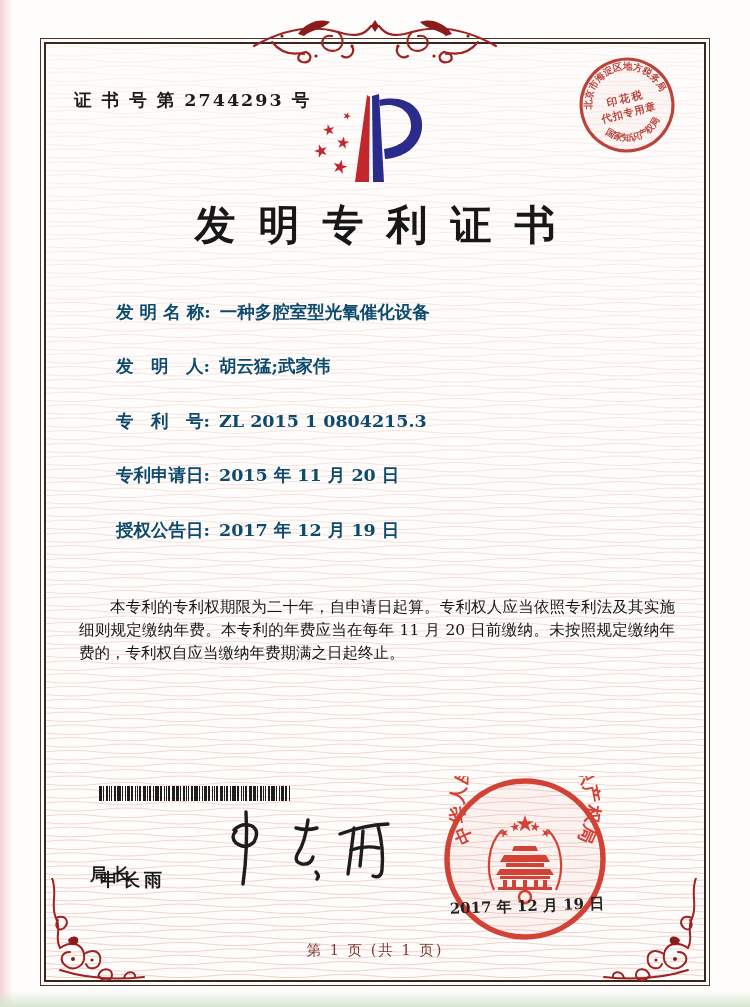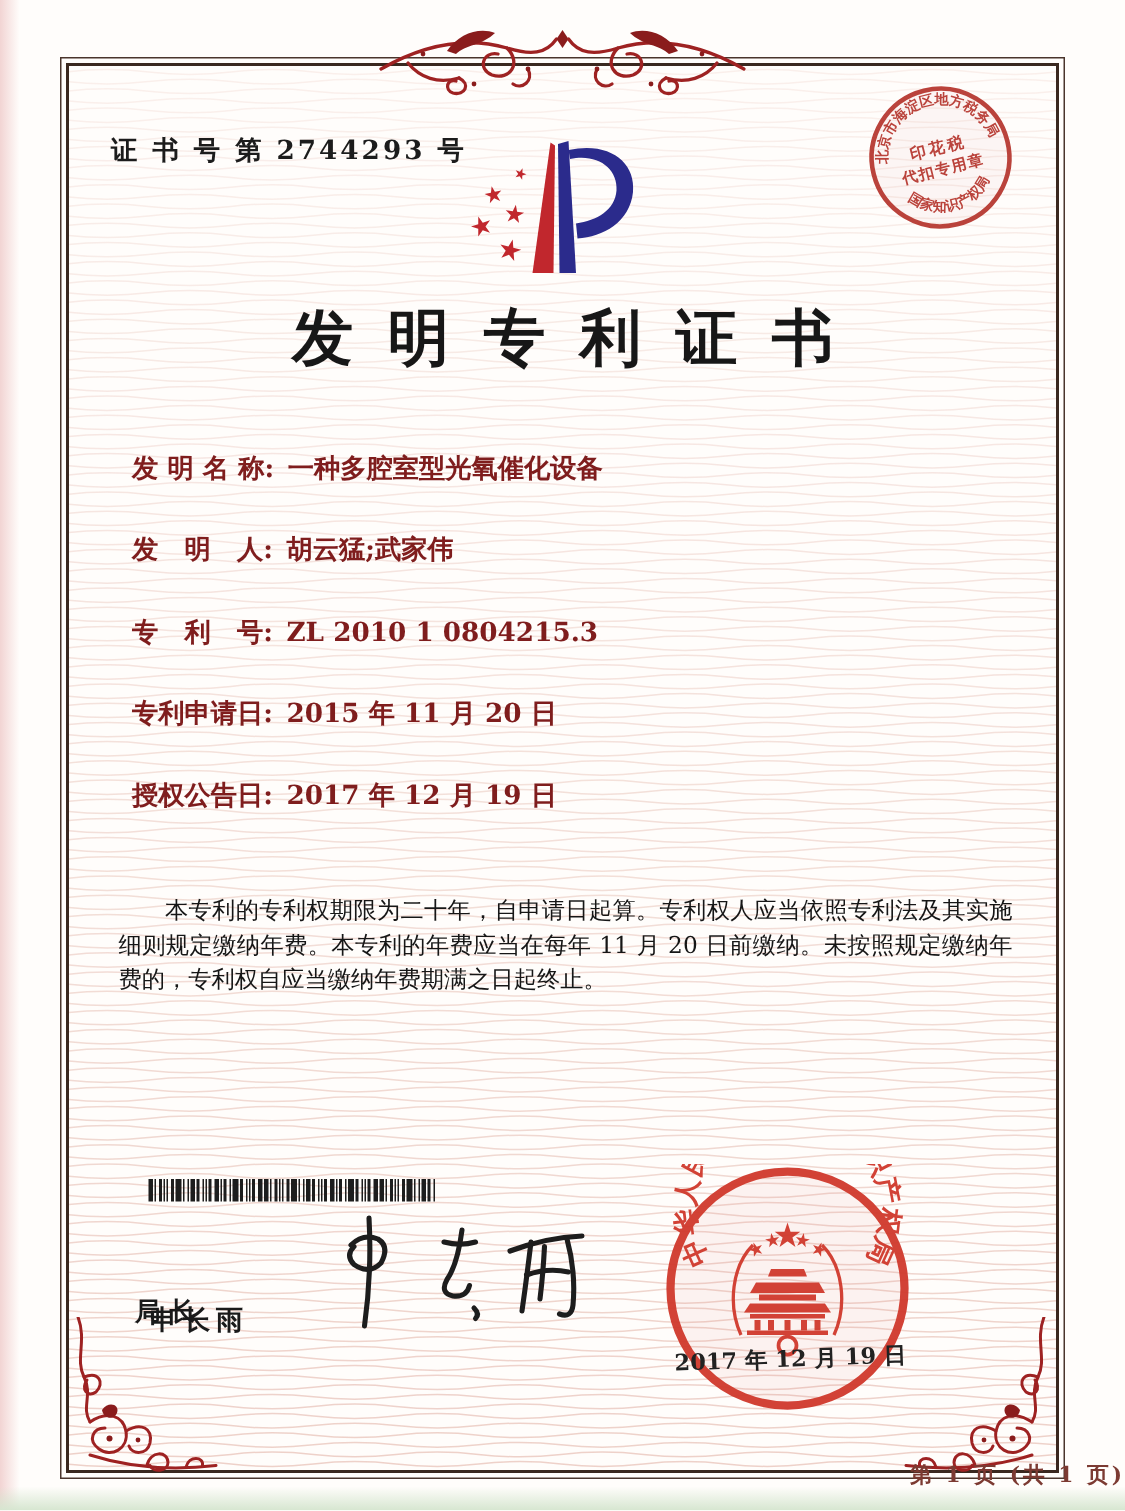--- a/index.html
+++ b/index.html
@@ -28,38 +28,38 @@
   
   .cert-no{position:absolute;left:74px;top:88px;z-index:3;
     font-size:17.5px;font-weight:600;letter-spacing:2px;color:#1c1c1c;}
   .stamp{position:absolute;left:576px;top:54px;width:102px;height:102px;
     transform:rotate(-14deg);z-index:3;opacity:.92;}
   .logo{position:absolute;left:300px;top:92px;z-index:3;}
   .title{position:absolute;left:0;top:198px;width:100%;text-align:center;z-index:3;
     font-size:41px;font-weight:700;color:#171717;letter-spacing:23px;text-indent:23px;}
   .fields{position:absolute;left:88px;top:296px;width:580px;z-index:3;}
   .field-row{height:54.4px;padding-top:4px;box-sizing:border-box;
-    font-size:17.5px;font-weight:600;color:#7f1d1d;}
+    font-size:17.5px;font-weight:600;color:#0c4a6e;margin-left:28px;}
   .field-label{white-space:pre;margin-right:9px;}
   .body-text{position:absolute;left:79px;top:596px;width:596px;z-index:3;
     font-size:15.5px;line-height:23px;color:#161616;text-align:justify;font-weight:500;}
   .body-text p{margin:0;text-indent:2em;}
   #barcode{position:absolute;left:99px;top:786px;width:192px;height:15px;z-index:3;
     display:flex;align-items:stretch;}
   #barcode .bar{background:#1d1d1d;height:100%;}
   .director-title{position:absolute;left:90px;top:863px;z-index:3;
     font-size:17px;font-weight:700;color:#1a1a1a;letter-spacing:6px;}
   .director-name{position:absolute;left:90px;top:868px;z-index:3;
     font-size:18px;font-weight:700;color:#1a1a1a;letter-spacing:4px;padding-left:10px;}
   .signature{position:absolute;left:212px;top:798px;z-index:3;}
   .seal{position:absolute;left:442px;top:776px;z-index:3;opacity:.95;}
   .seal-date{position:absolute;left:448px;top:897px;width:158px;z-index:4;
     text-align:center;font-size:15px;font-weight:700;color:#222;transform:rotate(-2deg);}
-  .page-footer{position:absolute;left:0;top:974px;width:100%;text-align:right;z-index:3;
-    font-size:14.5px;font-weight:700;color:#7c3a32;letter-spacing:2px;}
+  .page-footer{position:absolute;left:0;top:941px;width:100%;text-align:center;z-index:3;
+    font-size:14.5px;font-weight:400;color:#7c3a32;letter-spacing:2px;}
 </style>
 </head>
 <body>
 
 <div class="page">
 
   <div class="edge-left"></div>
   <div class="edge-bottom"></div>
 
   <svg id="bg-waves" width="750" height="1007">
@@ -317,21 +317,21 @@
   <div class="title">发明专利证书</div>
 
   <div class="fields">
     <div class="field-row">
       <span class="field-label">发 明 名 称:</span><span class="field-value">一种多腔室型光氧催化设备</span>
     </div>
     <div class="field-row">
       <span class="field-label">发　明　人:</span><span class="field-value">胡云猛;武家伟</span>
     </div>
     <div class="field-row">
-      <span class="field-label">专　利　号:</span><span class="field-value">ZL 2010 1 0804215.3</span>
+      <span class="field-label">专　利　号:</span><span class="field-value">ZL 2015 1 0804215.3</span>
     </div>
     <div class="field-row">
       <span class="field-label">专利申请日:</span><span class="field-value">2015 年 11 月 20 日</span>
     </div>
     <div class="field-row">
       <span class="field-label">授权公告日:</span><span class="field-value">2017 年 12 月 19 日</span>
     </div>
   </div>
 
   <div class="body-text">

